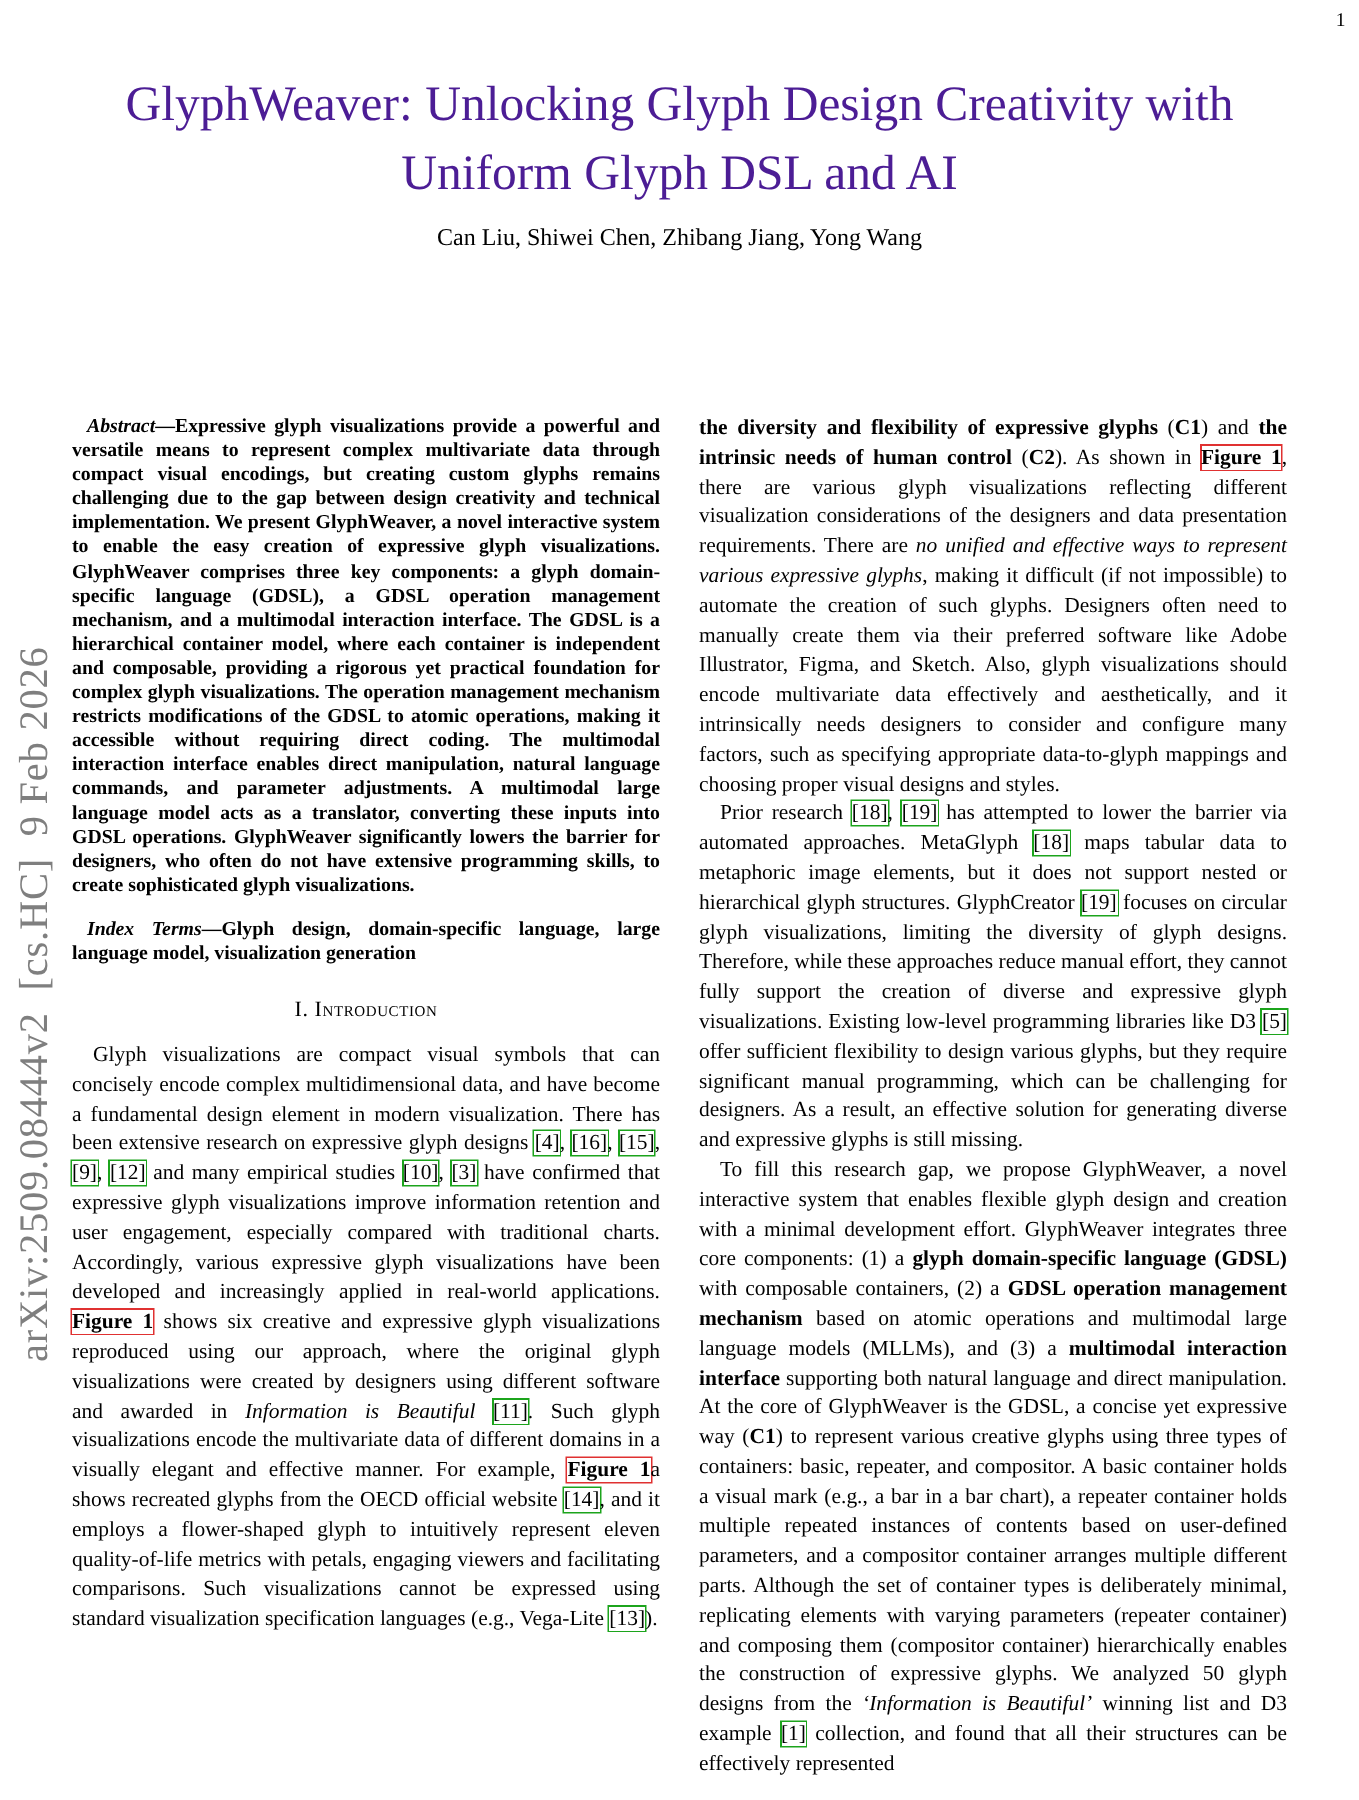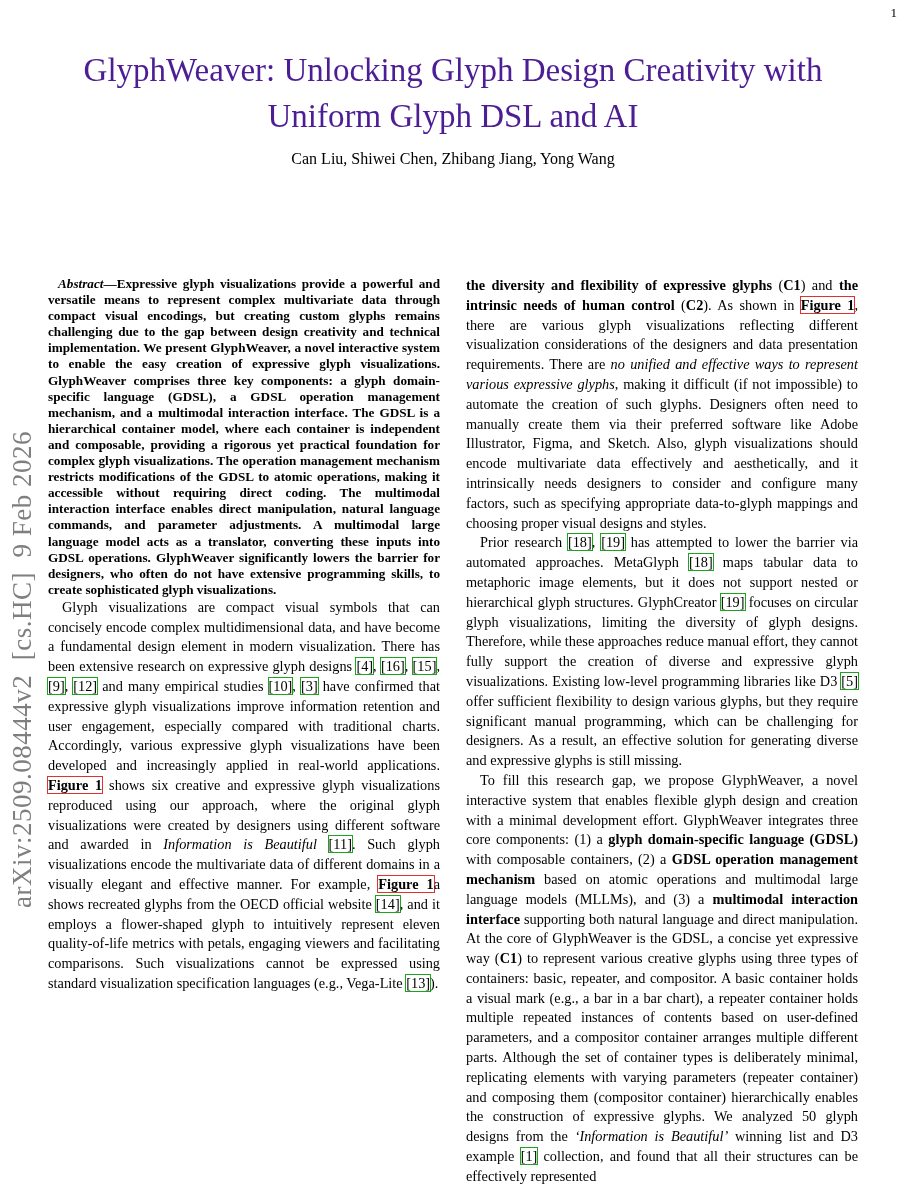--- a/index.html
+++ b/index.html
@@ -60,20 +60,22 @@
 <body>
 
 <div class="page">
   <div class="page-number">1</div>
   <div class="arxiv-stamp">arXiv:2509.08444v2  [cs.HC]  9 Feb 2026</div>
   <h1 class="title">GlyphWeaver: Unlocking Glyph Design Creativity with Uniform Glyph DSL and AI</h1>
   <div class="authors">Can Liu, Shiwei Chen, Zhibang Jiang, Yong Wang</div>
   <div class="columns">
     <div class="col">
       <p class="abstract indent-sm"><span class="run-bi">Abstract</span><span class="run-b">—Expressive glyph visualizations provide a powerful and versatile means to represent complex multivariate data through compact visual encodings, but creating custom glyphs remains challenging due to the gap between design creativity and technical implementation. We present GlyphWeaver, a novel interactive system to enable the easy creation of expressive glyph visualizations. GlyphWeaver comprises three key components: a glyph domain-specific language (GDSL), a GDSL operation management mechanism, and a multimodal interaction interface. The GDSL is a hierarchical container model, where each container is independent and composable, providing a rigorous yet practical foundation for complex glyph visualizations. The operation management mechanism restricts modifications of the GDSL to atomic operations, making it accessible without requiring direct coding. The multimodal interaction interface enables direct manipulation, natural language commands, and parameter adjustments. A multimodal large language model acts as a translator, converting these inputs into GDSL operations. GlyphWeaver significantly lowers the barrier for designers, who often do not have extensive programming skills, to create sophisticated glyph visualizations.</span></p>
+      <p class="indexterms indent-sm"><span class="run-bi">Index Terms</span><span class="run-b">—Glyph design, domain-specific language, large language model, visualization generation</span></p>
+      <h2 class="section-heading">I. Introduction</h2>
       <p class="body indent"><span>Glyph visualizations are compact visual symbols that can concisely encode complex multidimensional data, and have become a fundamental design element in modern visualization. There has been extensive research on expressive glyph designs </span><span class="run-cite">[4]</span><span>, </span><span class="run-cite">[16]</span><span>, </span><span class="run-cite">[15]</span><span>, </span><span class="run-cite">[9]</span><span>, </span><span class="run-cite">[12]</span><span> and many empirical studies </span><span class="run-cite">[10]</span><span>, </span><span class="run-cite">[3]</span><span> have confirmed that expressive glyph visualizations improve information retention and user engagement, especially compared with traditional charts. Accordingly, various expressive glyph visualizations have been developed and increasingly applied in real-world applications. </span><span class="run-fig">Figure 1</span><span> shows six creative and expressive glyph visualizations reproduced using our approach, where the original glyph visualizations were created by designers using different software and awarded in </span><span class="run-i">Information is Beautiful</span><span> </span><span class="run-cite">[11]</span><span>. Such glyph visualizations encode the multivariate data of different domains in a visually elegant and effective manner. For example, </span><span class="run-fig">Figure 1</span><span>a shows recreated glyphs from the OECD official website </span><span class="run-cite">[14]</span><span>, and it employs a flower-shaped glyph to intuitively represent eleven quality-of-life metrics with petals, engaging viewers and facilitating comparisons. Such visualizations cannot be expressed using standard visualization specification languages (e.g., Vega-Lite </span><span class="run-cite">[13]</span><span>).</span></p>
     </div>
     <div class="col">
       <p class="body"><span class="run-b">the diversity and flexibility of expressive glyphs</span><span> (</span><span class="run-b">C1</span><span>) and </span><span class="run-b">the intrinsic needs of human control</span><span> (</span><span class="run-b">C2</span><span>). As shown in </span><span class="run-fig">Figure 1</span><span>, there are various glyph visualizations reflecting different visualization considerations of the designers and data presentation requirements. There are </span><span class="run-i">no unified and effective ways to represent various expressive glyphs</span><span>, making it difficult (if not impossible) to automate the creation of such glyphs. Designers often need to manually create them via their preferred software like Adobe Illustrator, Figma, and Sketch. Also, glyph visualizations should encode multivariate data effectively and aesthetically, and it intrinsically needs designers to consider and configure many factors, such as specifying appropriate data-to-glyph mappings and choosing proper visual designs and styles.</span></p>
       <p class="body indent"><span>Prior research </span><span class="run-cite">[18]</span><span>, </span><span class="run-cite">[19]</span><span> has attempted to lower the barrier via automated approaches. MetaGlyph </span><span class="run-cite">[18]</span><span> maps tabular data to metaphoric image elements, but it does not support nested or hierarchical glyph structures. GlyphCreator </span><span class="run-cite">[19]</span><span> focuses on circular glyph visualizations, limiting the diversity of glyph designs. Therefore, while these approaches reduce manual effort, they cannot fully support the creation of diverse and expressive glyph visualizations. Existing low-level programming libraries like D3 </span><span class="run-cite">[5]</span><span> offer sufficient flexibility to design various glyphs, but they require significant manual programming, which can be challenging for designers. As a result, an effective solution for generating diverse and expressive glyphs is still missing.</span></p>
       <p class="body indent"><span>To fill this research gap, we propose GlyphWeaver, a novel interactive system that enables flexible glyph design and creation with a minimal development effort. GlyphWeaver integrates three core components: (1) a </span><span class="run-b">glyph domain-specific language (GDSL)</span><span> with composable containers, (2) a </span><span class="run-b">GDSL operation management mechanism</span><span> based on atomic operations and multimodal large language models (MLLMs), and (3) a </span><span class="run-b">multimodal interaction interface</span><span> supporting both natural language and direct manipulation. At the core of GlyphWeaver is the GDSL, a concise yet expressive way (</span><span class="run-b">C1</span><span>) to represent various creative glyphs using three types of containers: basic, repeater, and compositor. A basic container holds a visual mark (e.g., a bar in a bar chart), a repeater container holds multiple repeated instances of contents based on user-defined parameters, and a compositor container arranges multiple different parts. Although the set of container types is deliberately minimal, replicating elements with varying parameters (repeater container) and composing them (compositor container) hierarchically enables the construction of expressive glyphs. We analyzed 50 glyph designs from the </span><span class="run-i">‘Information is Beautiful’</span><span> winning list and D3 example </span><span class="run-cite">[1]</span><span> collection, and found that all their structures can be effectively represented</span></p>
     </div>
   </div>
 </div>
 

